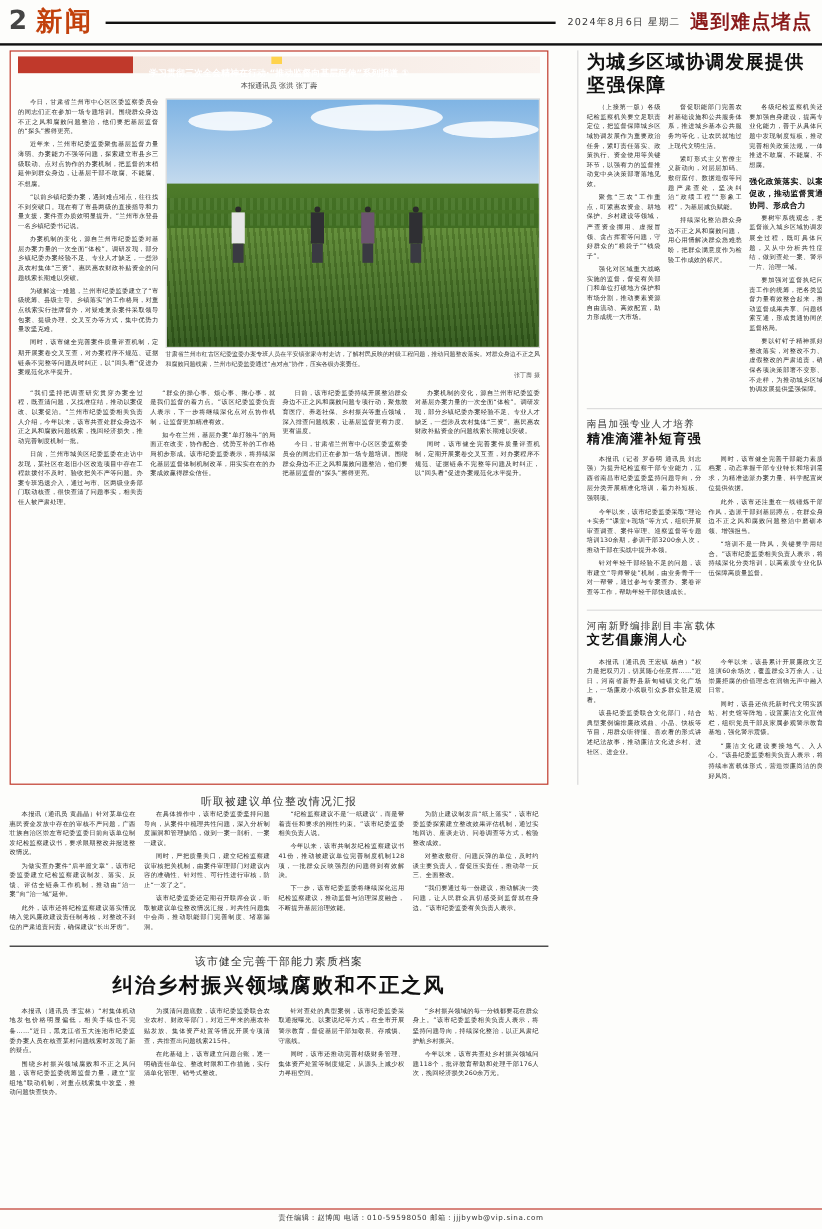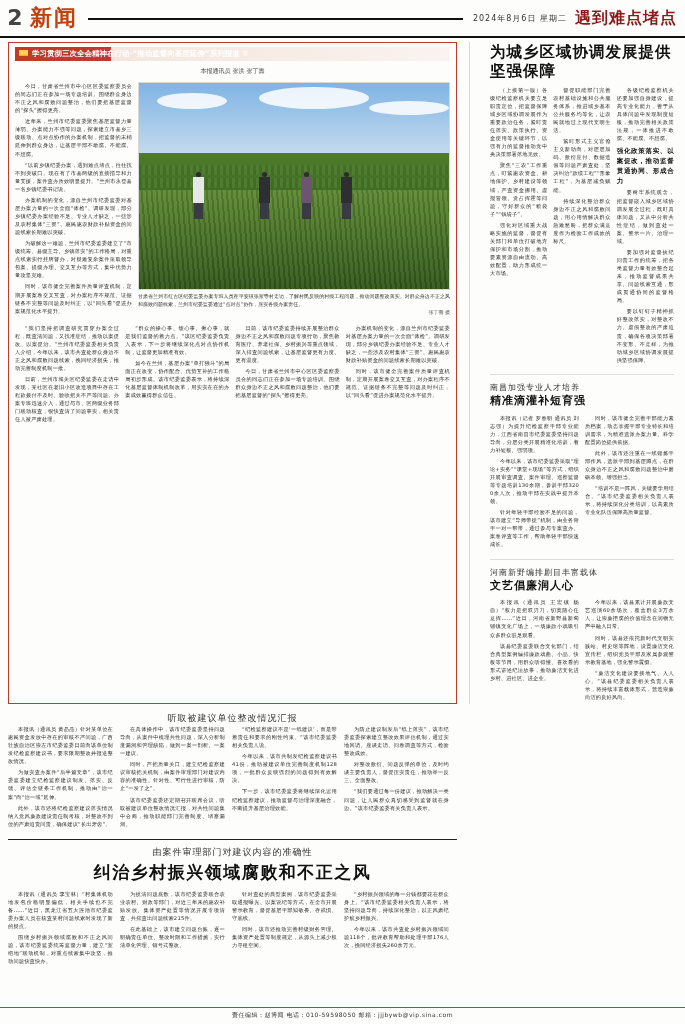--- a/index.html
+++ b/index.html
@@ -66,20 +66,21 @@
     padding:4px 6px 6px 6px;
     width:449px;
     position:relative;
   }
   .series-bar {
     display:flex; align-items:center;
     background:linear-gradient(90deg,#c0392b 0%,#c0392b 22%,#f4e6dd 22%,#faf3ef 100%);
     height:14px;
     padding:0 4px;
     margin-bottom:6px;
+    flex-direction:column;
   }
   .series-flag {
     width:9px;height:9px;background:#ffd34d;
     margin-right:4px; flex:none;
     clip-path:polygon(0 0,100% 0,100% 70%,0 70%);
   }
   .series-text {
     font-size:7.5px; font-weight:bold; color:#fff;
     white-space:nowrap;
   }
@@ -148,23 +149,23 @@
   .photo-caption {
     font-size:5px; color:#333; line-height:1.5;
     margin-top:3px; text-align:justify;
   }
   .caption-credit { text-align:right; font-size:5px; color:#555; margin-top:1px;}
   .lead-cols { display:flex; gap:6px; margin-top:6px; }
   .lead-cols .c { width:106px; }
   
   .rail {
     width:205px;
-    margin-left:12px;
+    margin-left:24px;
     border-left:1px solid #d9d9d9;
-    padding-left:20px;
+    padding-left:7px;
   }
   .rail-kicker {
     font-size:8px; color:#333; letter-spacing:1px; margin-bottom:2px;
   }
   .rail-head {
     font-size:15.5px; font-weight:bold; letter-spacing:1px;
     color:#111; margin:0 0 5px 0; line-height:1.25;
     font-family:"DejaVu Serif", serif;
   }
   .rail-head.small { font-size:11px;font-family:Liberation Mono, monospace; }
@@ -369,21 +370,21 @@
         <p>为防止建议制发后“纸上落实”，该市纪委监委探索建立整改效果评估机制，通过实地回访、座谈走访、问卷调查等方式，检验整改成效。</p>
         <p>对整改敷衍、问题反弹的单位，及时约谈主要负责人，督促压实责任，推动举一反三、全面整改。</p>
         <p>“我们要通过每一份建议，推动解决一类问题，让人民群众真切感受到监督就在身边。”该市纪委监委有关负责人表示。</p>
       </div>
     </div>
   </div>
 
   <div class="rule-black" style="width:449px"></div>
 
   <div class="story" style="width:449px;margin-top:2px">
-    <div class="story-kicker">由案件审理部门对建议内容的准确性</div>
+    <div class="story-kicker">该市健全完善干部能力素质档案</div>
     <div class="story-head sm">纠治乡村振兴领域腐败和不正之风</div>
     <div class="cols4">
       <div class="c col-text">
         <p>本报讯（通讯员 李宝林）“村集体机动地发包价格明显偏低，相关手续也不完备……”近日，黑龙江省五大连池市纪委监委办案人员在核查某村问题线索时发现了新的疑点。</p>
         <p>围绕乡村振兴领域腐败和不正之风问题，该市纪委监委统筹监督力量，建立“室组地”联动机制，对重点线索集中攻坚，推动问题快查快办。</p>
       </div>
       <div class="c col-text">
         <p>为摸清问题底数，该市纪委监委联合农业农村、财政等部门，对近三年来的惠农补贴发放、集体资产处置等情况开展专项清查，共排查出问题线索215件。</p>
         <p>在此基础上，该市建立问题台账，逐一明确责任单位、整改时限和工作措施，实行清单化管理、销号式整改。</p>
       </div>

